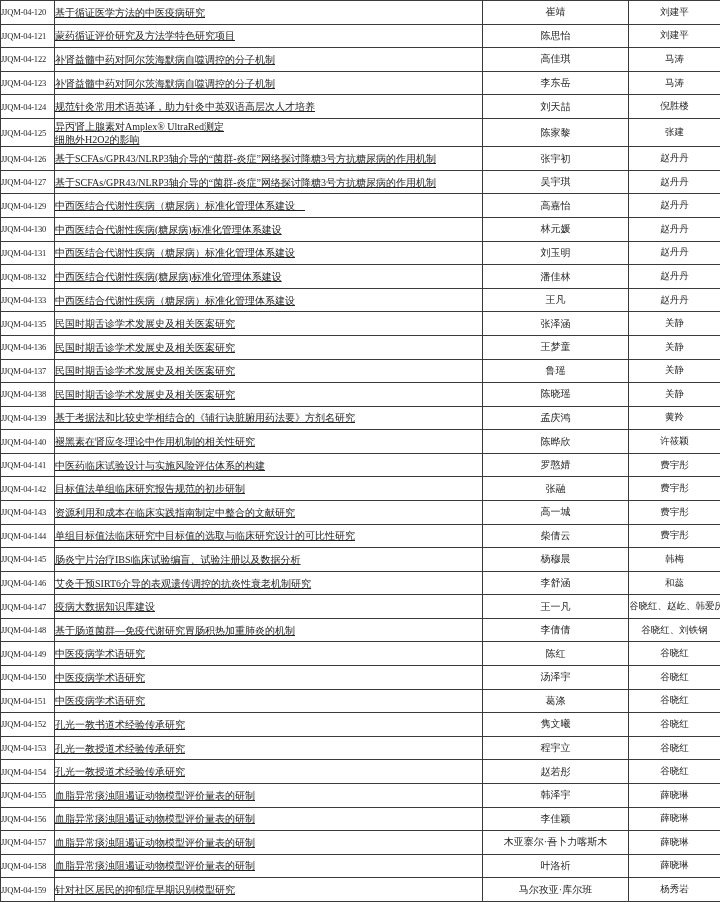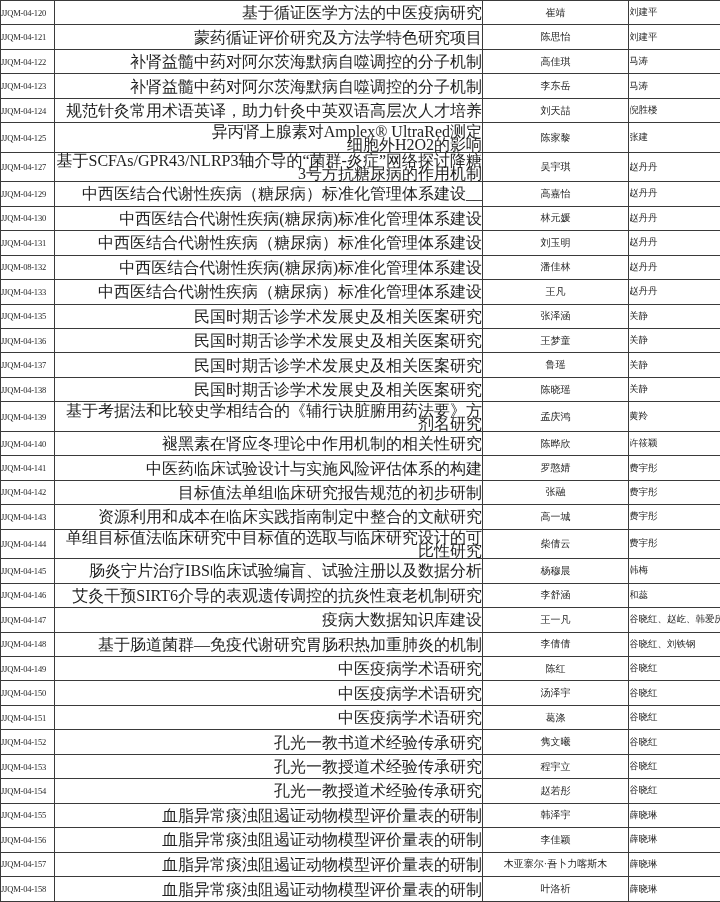--- a/index.html
+++ b/index.html
@@ -29,34 +29,35 @@
   }
   tr.row { height: 22.4px; }
   td.id {
     font-size: 8.5px;
     letter-spacing: -0.2px;
     text-align: left;
     padding-left: 1px;
     white-space: nowrap;
   }
   td.title {
-    font-size: 16px;
+    font-size: 10px;
     line-height: 13px;
-    text-align: right;
+    text-align: left;
     white-space: pre-line;
+    text-decoration: underline;
   }
   td.applicant {
     font-size: 10px;
     text-align: center;
     white-space: nowrap;
     margin-top: 16px;
   }
   td.supervisor {
     font-size: 9.5px;
-    text-align: left;
+    text-align: center;
     white-space: nowrap;
     border-radius: 11px;
   }
 </style>
 </head>
 <body>
 
 <div class="page">
   <table class="grid">
     <colgroup>
@@ -97,20 +98,26 @@
           <td class="supervisor">倪胜楼</td>
         </tr>
         <tr class="row">
           <td class="id">JJQM-04-125</td>
           <td class="title">异丙肾上腺素对Amplex® UltraRed测定
 细胞外H2O2的影响</td>
           <td class="applicant">陈家黎</td>
           <td class="supervisor">张建</td>
         </tr>
         <tr class="row">
+          <td class="id">JJQM-04-126</td>
+          <td class="title">基于SCFAs/GPR43/NLRP3轴介导的“菌群-炎症”网络探讨降糖3号方抗糖尿病的作用机制</td>
+          <td class="applicant">张宇初</td>
+          <td class="supervisor">赵丹丹</td>
+        </tr>
+        <tr class="row">
           <td class="id">JJQM-04-127</td>
           <td class="title">基于SCFAs/GPR43/NLRP3轴介导的“菌群-炎症”网络探讨降糖3号方抗糖尿病的作用机制</td>
           <td class="applicant">吴宇琪</td>
           <td class="supervisor">赵丹丹</td>
         </tr>
         <tr class="row">
           <td class="id">JJQM-04-129</td>
           <td class="title">中西医结合代谢性疾病（糖尿病）标准化管理体系建设__</td>
           <td class="applicant">高嘉怡</td>
           <td class="supervisor">赵丹丹</td>
@@ -275,16 +282,22 @@
           <td class="id">JJQM-04-157</td>
           <td class="title">血脂异常痰浊阻遏证动物模型评价量表的研制</td>
           <td class="applicant">木亚寨尔·吾卜力喀斯木</td>
           <td class="supervisor">薛晓琳</td>
         </tr>
         <tr class="row">
           <td class="id">JJQM-04-158</td>
           <td class="title">血脂异常痰浊阻遏证动物模型评价量表的研制</td>
           <td class="applicant">叶洛祈</td>
           <td class="supervisor">薛晓琳</td>
+        </tr>
+        <tr class="row">
+          <td class="id">JJQM-04-159</td>
+          <td class="title">针对社区居民的抑郁症早期识别模型研究</td>
+          <td class="applicant">马尔孜亚·库尔班</td>
+          <td class="supervisor">杨秀岩</td>
         </tr>
       </tbody>
   </table>
 </div>
 
 </body></html>

